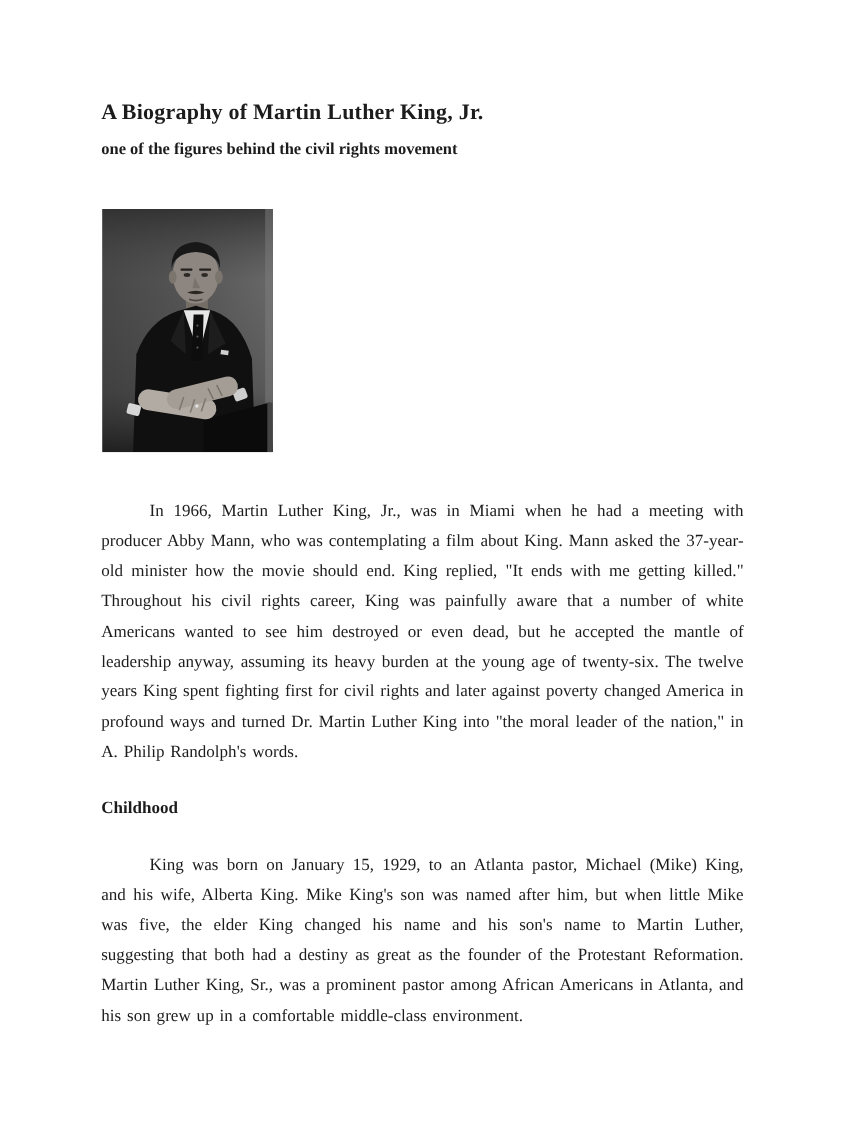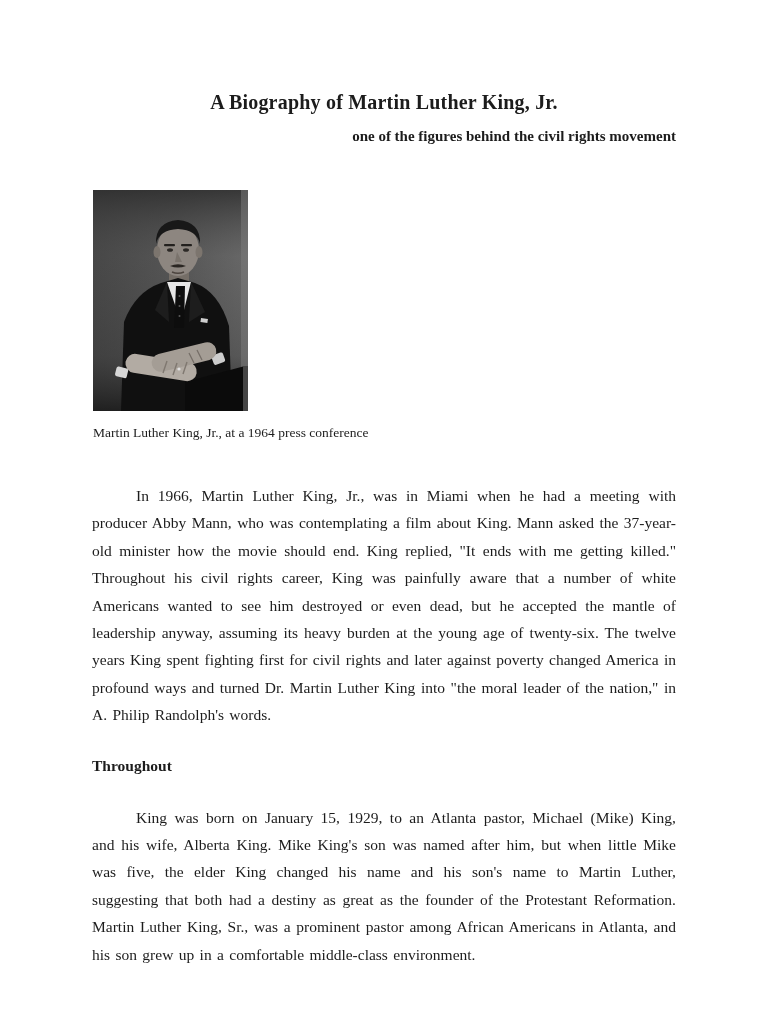--- a/index.html
+++ b/index.html
@@ -10,27 +10,27 @@
     color:#1c1c1c;
     overflow:hidden;
   }
   .page {
     width:768px; height:1024px;
     padding:91px 92px 0 92px;
     background:#ffffff;
   }
   .doc-title {
     font-size:20px; line-height:23px;
-    font-weight:bold; text-align:center;
+    font-weight:bold; text-align:left;
     letter-spacing:0.2px;
   }
   .doc-subtitle {
     margin-top:13px;
     font-size:15px; line-height:18px;
-    font-weight:bold; text-align:right;
+    font-weight:bold; text-align:left;
   }
   figure.photo-figure { margin:45px 0 0 1px; }
   .photo-frame {
     width:155px; height:221px;
     overflow:hidden;
     background:#4a4a4a;
   }
   .photo-frame svg { display:block; }
   .photo-caption {
     margin-top:13px;
@@ -128,22 +128,21 @@
 
         <rect x="32" y="168" width="72" height="19" rx="9.5" fill="#b2aba3" transform="rotate(9 68 178)"></rect>
         <rect x="58" y="158" width="66" height="18" rx="9" fill="#a49d95" transform="rotate(-14 91 167)"></rect>
 
         <path d="M70 183 L74 171 M80 185 L84 173 M90 184 L94 172" stroke="#7f7870" stroke-width="1.4" fill="none"></path>
         <path d="M96 163 L101 173 M104 160 L109 170" stroke="#756e67" stroke-width="1.3" fill="none"></path>
 
         <circle cx="86" cy="179" r="1.6" fill="#e0e0e0"></circle>
       </svg>
     </div>
-    <figcaption class="photo-caption">Martin Luther King, Jr., at a 1964 press conference</figcaption>
   </figure>
 
   <p class="body-par">In 1966, Martin Luther King, Jr., was in Miami when he had a meeting with producer Abby Mann, who was contemplating a film about King. Mann asked the 37-year-old minister how the movie should end. King replied, "It ends with me getting killed." Throughout his civil rights career, King was painfully aware that a number of white Americans wanted to see him destroyed or even dead, but he accepted the mantle of leadership anyway, assuming its heavy burden at the young age of twenty-six. The twelve years King spent fighting first for civil rights and later against poverty changed America in profound ways and turned Dr. Martin Luther King into "the moral leader of the nation," in A. Philip Randolph's words.</p>
 
-  <h3 class="section-heading">Throughout</h3>
+  <h3 class="section-heading">Childhood</h3>
 
   <p class="body-par section-par">King was born on January 15, 1929, to an Atlanta pastor, Michael (Mike) King, and his wife, Alberta King. Mike King's son was named after him, but when little Mike was five, the elder King changed his name and his son's name to Martin Luther, suggesting that both had a destiny as great as the founder of the Protestant Reformation. Martin Luther King, Sr., was a prominent pastor among African Americans in Atlanta, and his son grew up in a comfortable middle-class environment.</p>
 
 </div>
 
 </body></html>

